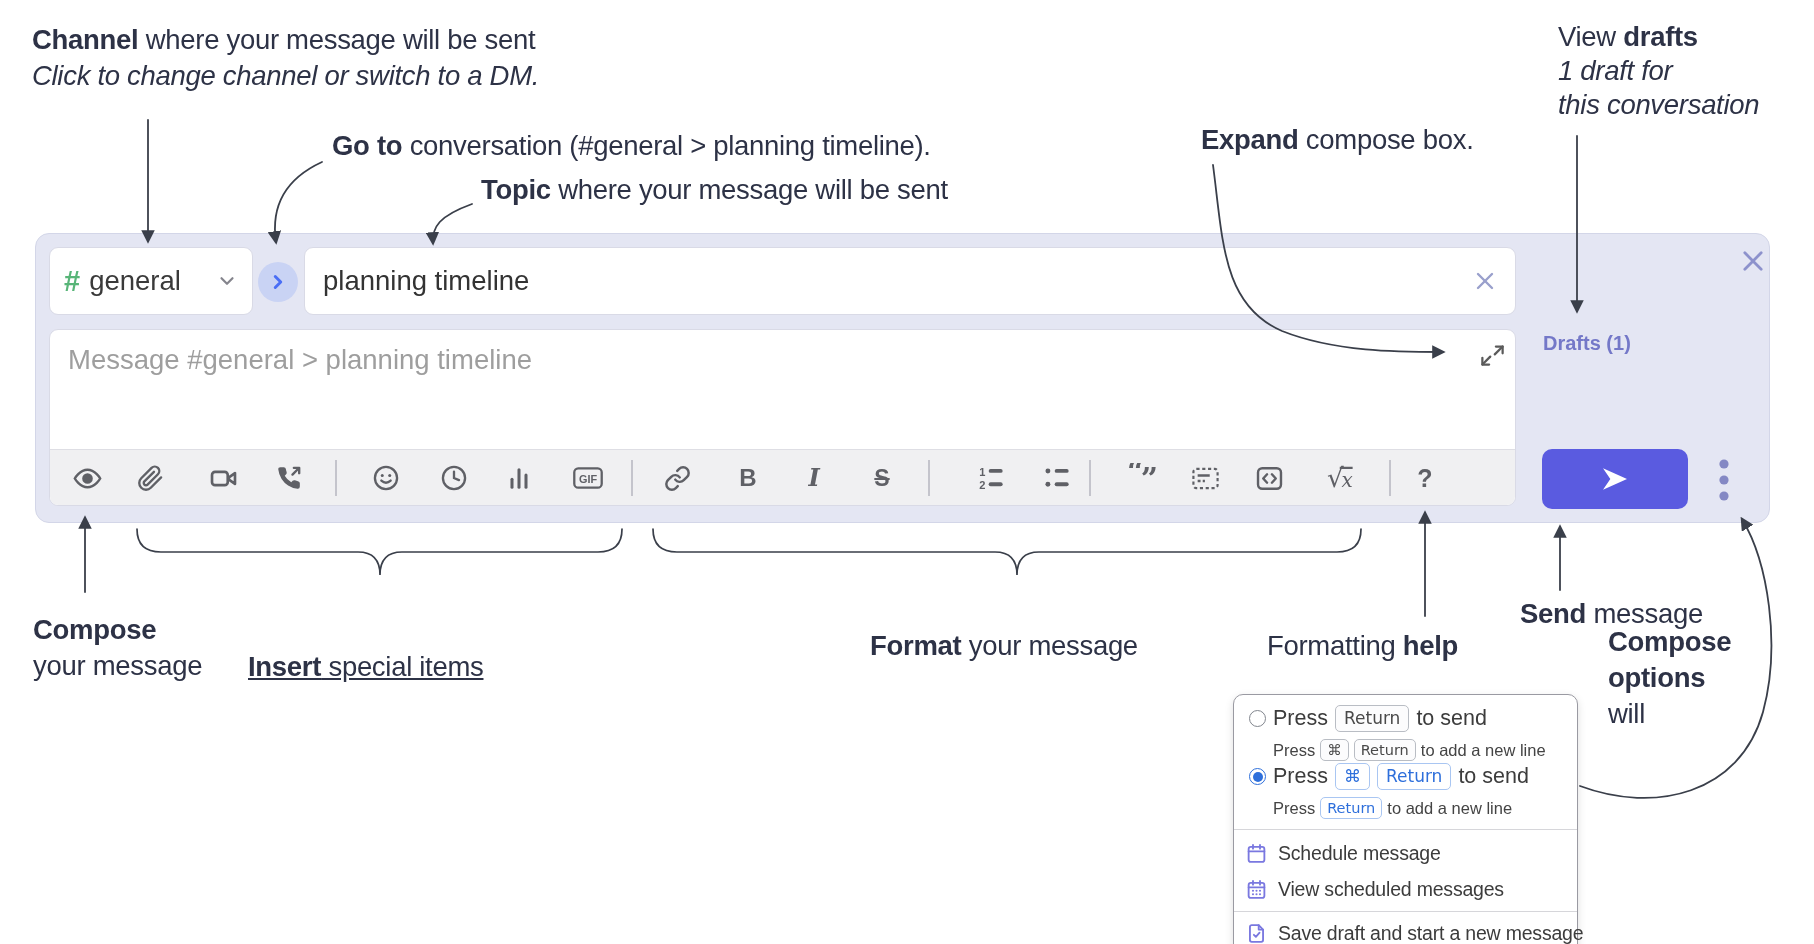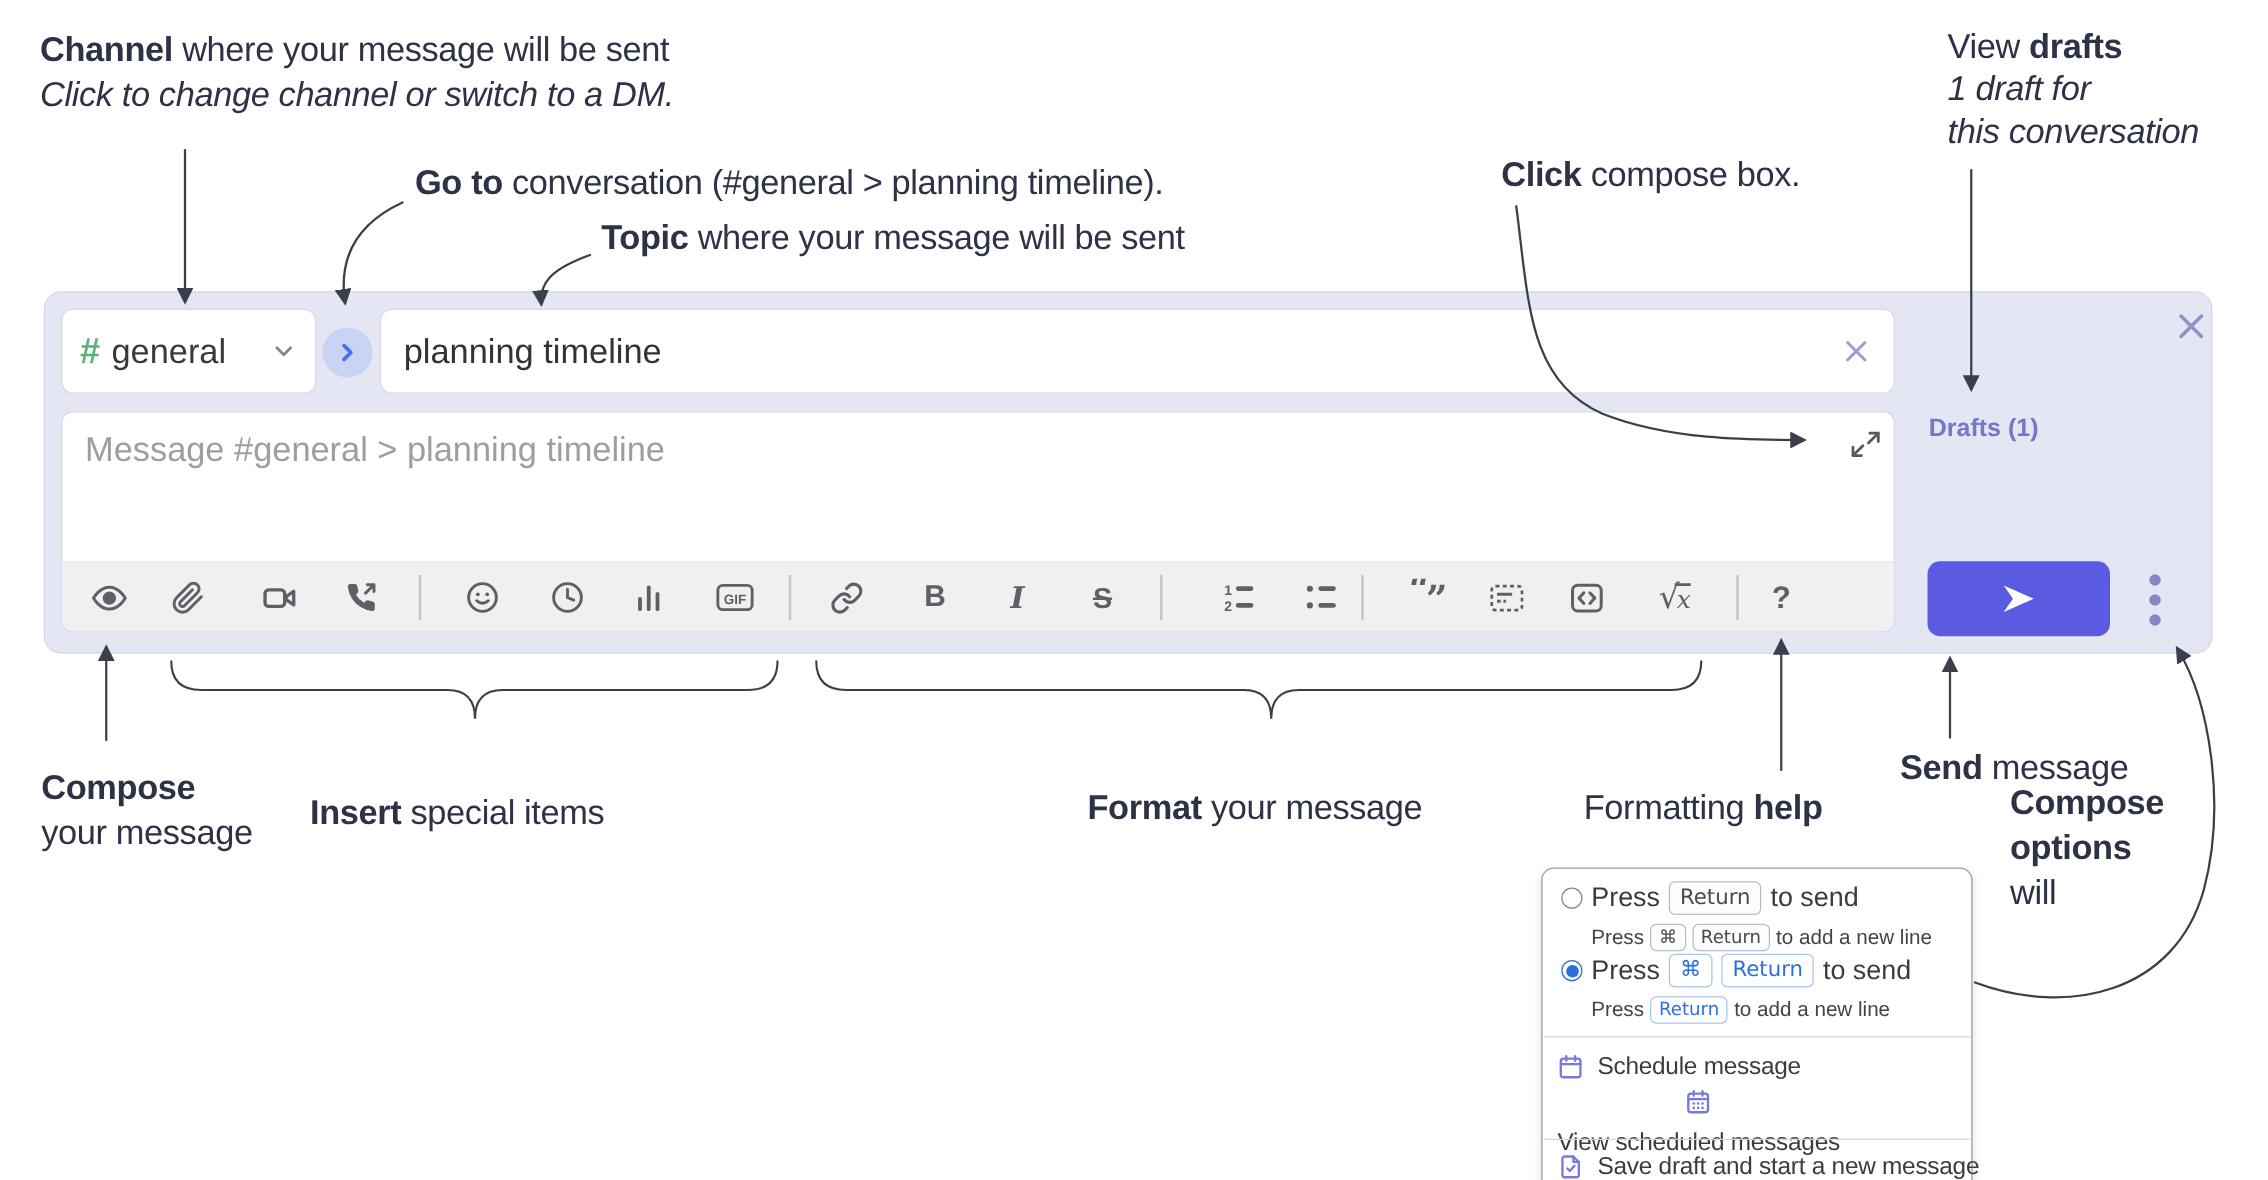--- a/index.html
+++ b/index.html
@@ -56,21 +56,21 @@
   #drafts-link{position:absolute; left:1507px; top:98px; font-size:20px; font-weight:600;
     color:var(--purple); cursor:pointer;}
   #send-button{position:absolute; left:1506px; top:215px; width:146px; height:60px;
     background:var(--accent); border:none; border-radius:10px; display:flex;
     align-items:center; justify-content:center; cursor:pointer;}
   #compose-options-btn{position:absolute; left:1676px; top:222px; width:24px; height:48px;
     display:flex; align-items:center; justify-content:center; cursor:pointer;}
 
   
   #lbl-preview{left:33px; top:612px;}
-  #lbl-insert{left:248px; top:632px;}
+  #lbl-insert{left:248px; top:649px;text-decoration:underline;}
   #lbl-format{left:870px; top:628px;}
   #lbl-help{left:1267px; top:628px;}
   #lbl-send{left:1520px; top:596px;}
   #lbl-options{left:1608px; top:624px; font-weight:700;}
   #lbl-options .normal{font-weight:400;}
 
   
   #options-popup{position:absolute; left:1233px; top:694px; width:345px; height:260px;
     background:#fff; border:1.5px solid #9a9aa2; border-radius:10px;
     box-shadow:0 3px 8px rgba(0,0,0,.13); z-index:30;}
@@ -106,21 +106,21 @@
 
   <div class="ann" style="left:332px; top:128px;">
     <b>Go to</b><span> conversation (#general &gt; planning timeline).</span>
   </div>
 
   <div class="ann" style="left:481px; top:172px;">
     <b>Topic</b><span> where your message will be sent</span>
   </div>
 
   <div class="ann" style="left:1201px; top:122px;">
-    <b>Click</b><span> compose box.</span>
+    <b>Expand</b><span> compose box.</span>
   </div>
 
   <div class="ann" style="left:1558px; top:20px; line-height:34px;">
     <div><span>View </span><b>drafts</b></div>
     <div class="it">1 draft for</div>
     <div class="it">this conversation</div>
   </div>
 
   <div class="ann" id="lbl-preview">
     <div><b>Compose</b></div>
@@ -370,21 +370,21 @@
 
     <div class="mitem" style="top:140px;">
       <svg width="21" height="21" viewBox="0 0 24 24" fill="none" stroke="#7a78e0" stroke-width="2.1" stroke-linecap="round" stroke-linejoin="round">
           <rect x="3" y="4.5" width="18" height="17" rx="2.5"></rect>
           <line x1="8" y1="2.2" x2="8" y2="6.5"></line>
           <line x1="16" y1="2.2" x2="16" y2="6.5"></line>
           <line x1="3" y1="9.5" x2="21" y2="9.5"></line>
         </svg>
       <span>Schedule message</span>
     </div>
-    <div class="mitem" style="top:176px;flex-direction:column;">
+    <div class="mitem" style="top:176px;">
       <svg width="21" height="21" viewBox="0 0 24 24" fill="none" stroke="#7a78e0" stroke-width="2.1" stroke-linecap="round" stroke-linejoin="round">
           <rect x="3" y="4.5" width="18" height="17" rx="2.5"></rect>
           <line x1="8" y1="2.2" x2="8" y2="6.5"></line>
           <line x1="16" y1="2.2" x2="16" y2="6.5"></line>
           <line x1="3" y1="9.5" x2="21" y2="9.5"></line>
           <g fill="#7a78e0" stroke="none">
             <circle cx="8" cy="13.5" r="1.2"></circle>
             <circle cx="12" cy="13.5" r="1.2"></circle>
             <circle cx="16" cy="13.5" r="1.2"></circle>
             <circle cx="8" cy="17.5" r="1.2"></circle>

